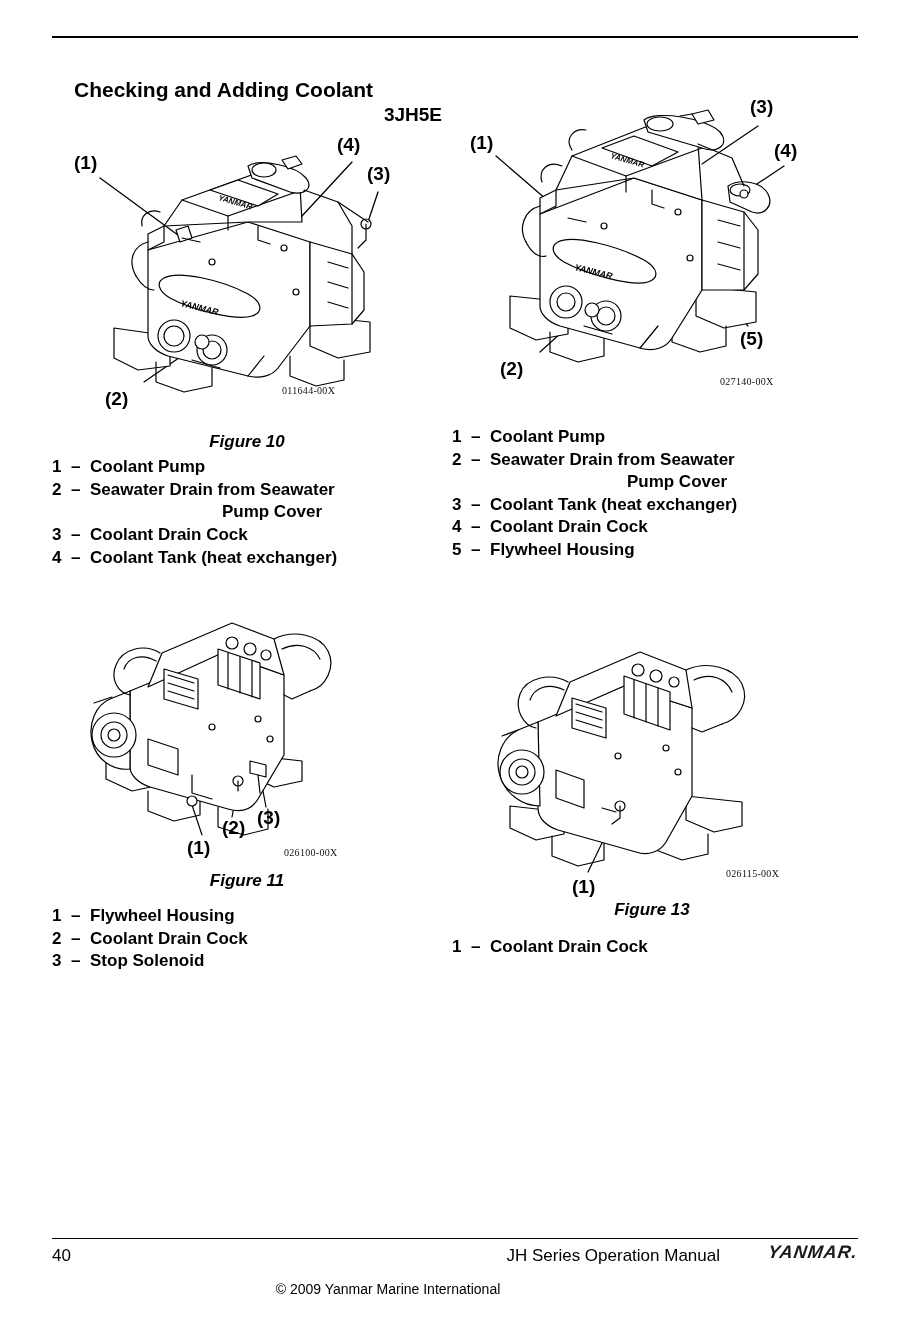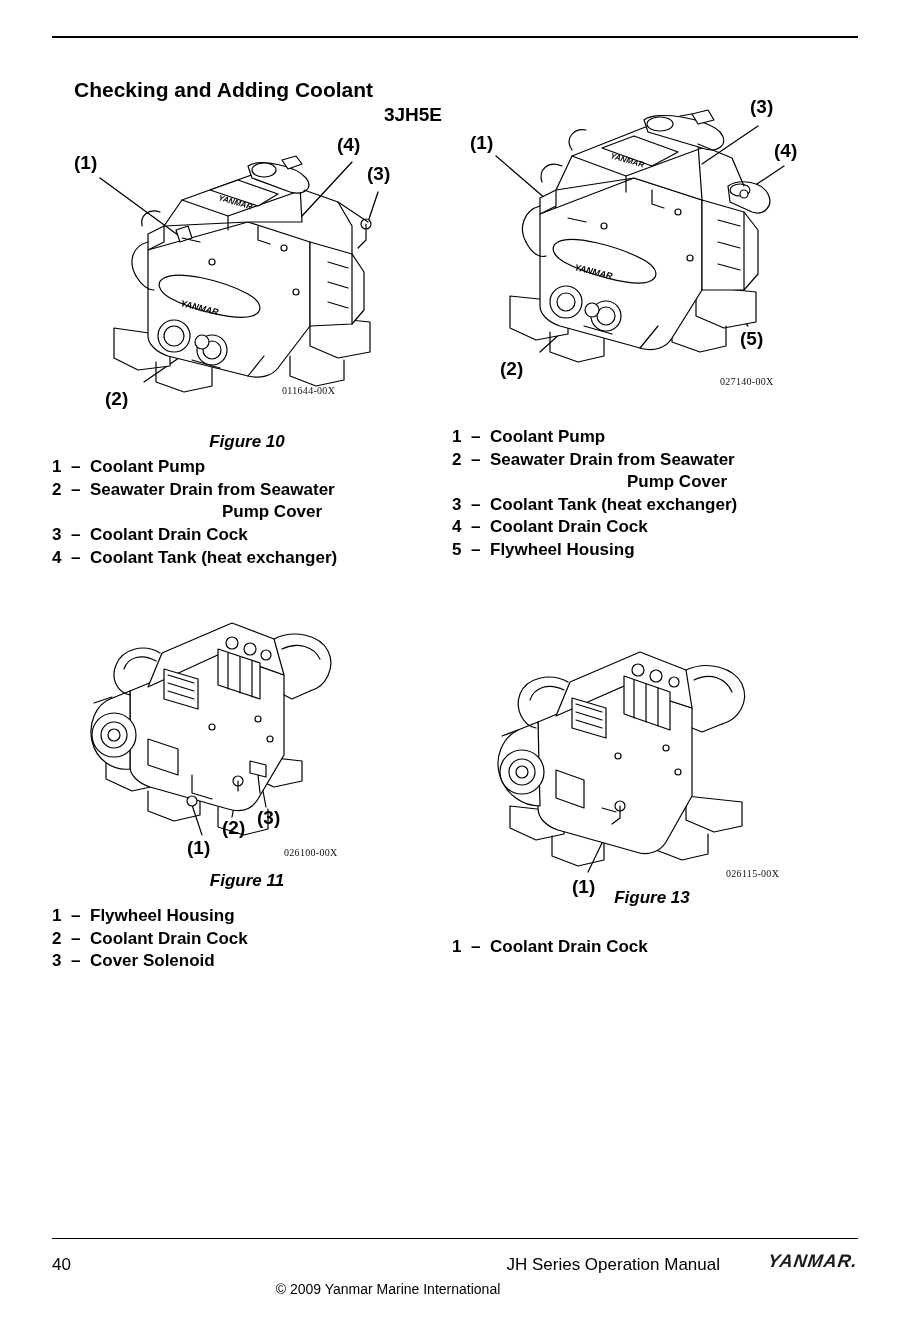--- a/index.html
+++ b/index.html
@@ -119,21 +119,21 @@
     top: 1238px;
     width: 806px;
   }
   .footer .rule-top {
     border-bottom: 1.5px solid #000;
     width: 806px;
   }
   .footer-row {
     position: relative;
     height: 30px;
-    margin-top: 12px;
+    margin-top: 3px;
   }
   .page-num {
     position: absolute;
     left: 0;
     top: 4px;
     font-size: 17px;
   }
   .footer-manual {
     position: absolute;
     right: 138px;
@@ -350,21 +350,21 @@
         <span class="legend-text">Flywheel Housing</span>
       </div>
       <div class="legend-row">
         <span class="legend-num">2</span>
         <span class="legend-dash">–</span>
         <span class="legend-text">Coolant Drain Cock</span>
       </div>
       <div class="legend-row">
         <span class="legend-num">3</span>
         <span class="legend-dash">–</span>
-        <span class="legend-text">Cover Solenoid</span>
+        <span class="legend-text">Stop Solenoid</span>
       </div>
     </div>
 
   </div>
 
   <div class="col col-right">
 
 
     <div class="figure-block" style="height:330px; margin-top:12px;">
 
@@ -521,21 +521,21 @@
           <circle cx="168" cy="226" r="5" fill="#fff"></circle>
           <path d="M168 226 L168 238 L160 244"></path>
           <path d="M150 228 L164 232"></path>
 
           <circle cx="166" cy="176" r="3" fill="#fff"></circle>
           <circle cx="214" cy="168" r="3" fill="#fff"></circle>
           <circle cx="226" cy="192" r="3" fill="#fff"></circle>
         </svg>
       </div>
 
-      <div class="figure-caption" style="margin-top:8px;">Figure 13</div>
+      <div class="figure-caption" style="margin-top:20px;">Figure 13</div>
     </div>
 
     <div class="legend">
       <div class="legend-row">
         <span class="legend-num">1</span>
         <span class="legend-dash">–</span>
         <span class="legend-text">Coolant Drain Cock</span>
       </div>
     </div>
 

